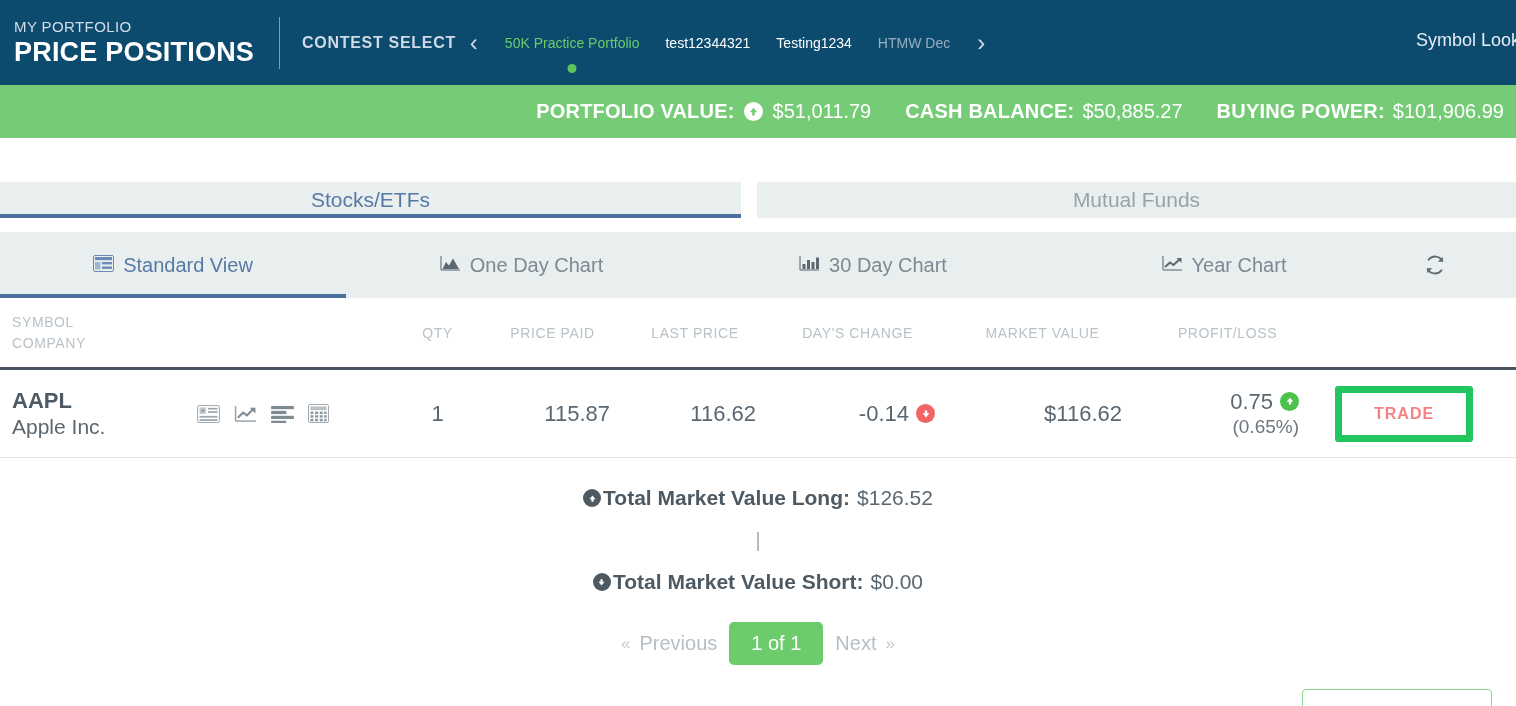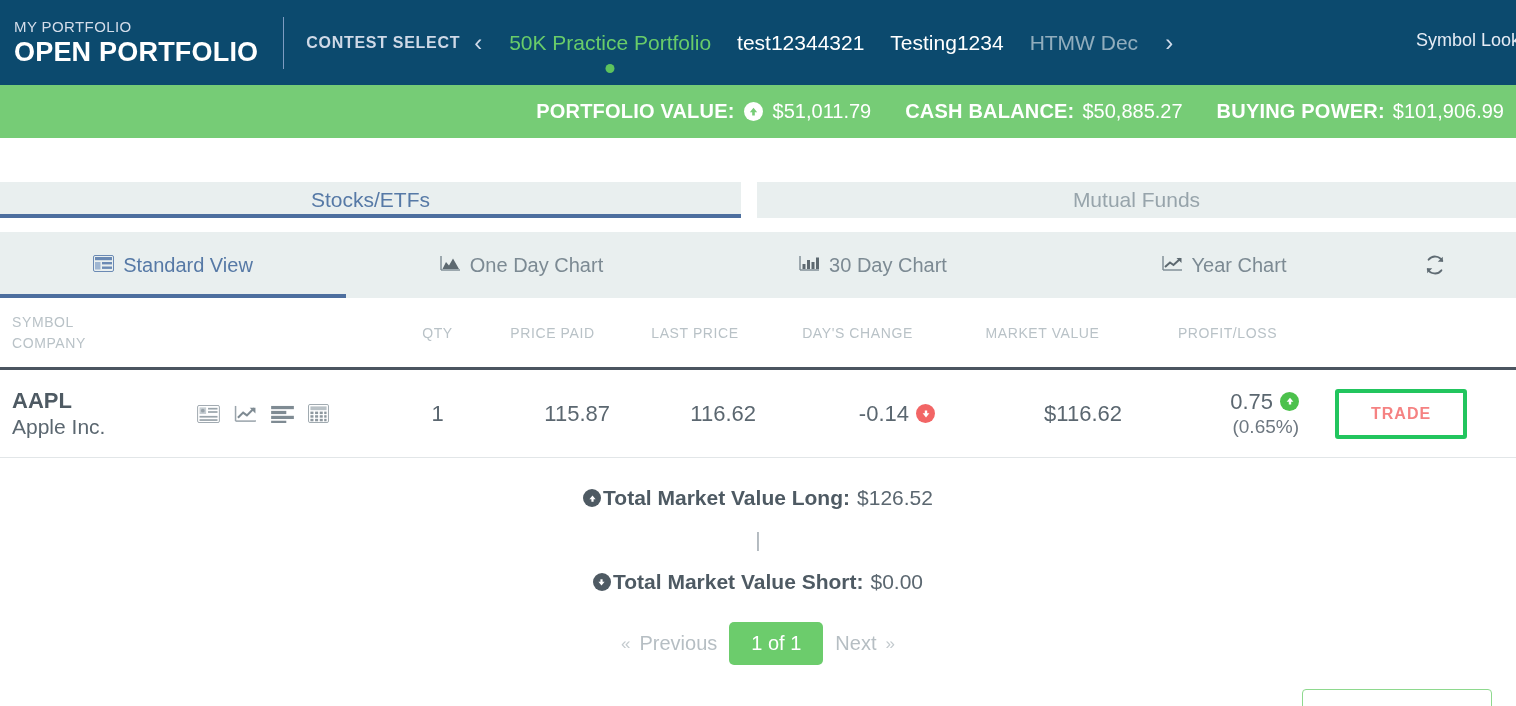--- a/index.html
+++ b/index.html
@@ -58,21 +58,21 @@
     color: #cfdaea;
     font-size: 24px;
     padding: 0 14px;
     cursor: pointer;
     user-select: none;
     line-height: 1;
   }
   .contest-list { display: flex; align-items: center; }
   .contest-item {
     position: relative;
-    font-size: 21px;
+    font-size: 14px;
     color: #ffffff;
     padding: 0 13px;
     white-space: nowrap;
     cursor: pointer;
     line-height: 26px;
   }
   .contest-item.active { color: #69cc69; }
   .contest-item .dot {
     position: absolute;
     left: 50%;
@@ -237,21 +237,21 @@
   .td.profitloss { width: 175px; text-align: right; padding-right: 16px; line-height: 25px; }
   .pl-top { display: flex; align-items: center; justify-content: flex-end; gap: 7px; }
   .pl-sub { font-size: 19px; color: #6d7780; }
   .td.actions { flex: 1; display: flex; align-items: center; padding-left: 20px; }
 
   .circ-up-green { width: 19px; height: 19px; border-radius: 50%; background: #4cc14c; display: inline-flex; align-items:center; justify-content:center;}
   .circ-down-red { width: 19px; height: 19px; border-radius: 50%; background: #f26565; display: inline-flex; align-items:center; justify-content:center;}
   .circ-dark { width: 18px; height: 18px; border-radius: 50%; background: #4e5a63; display: inline-flex; align-items:center; justify-content:center; margin-right:2px;}
 
   .trade-btn {
-    border: 4px solid #22c55e;
+    border: 7px solid #22c55e;
     color: #f58282;
     background: #ffffff;
     font-size: 16px;
     letter-spacing: 1px;
     font-weight: bold;
     padding: 12px 32px;
     border-radius: 3px;
     cursor: pointer;
     font-family: "Liberation Sans", sans-serif;
   }
@@ -314,21 +314,21 @@
 </style>
 </head>
 <body>
 
 <div class="app">
 
   <div class="topbar">
 
     <div class="portfolio-title">
       <div class="eyebrow">MY PORTFOLIO</div>
-      <div class="main">OPEN PORTFOLIO</div>
+      <div class="main">PRICE POSITIONS</div>
     </div>
 
     <div class="vdiv"></div>
 
     <div class="contest-select-label">CONTEST SELECT</div>
 
     <div class="contest-arrow">‹</div>
 
     <div class="contest-list">
       <div class="contest-item active">

